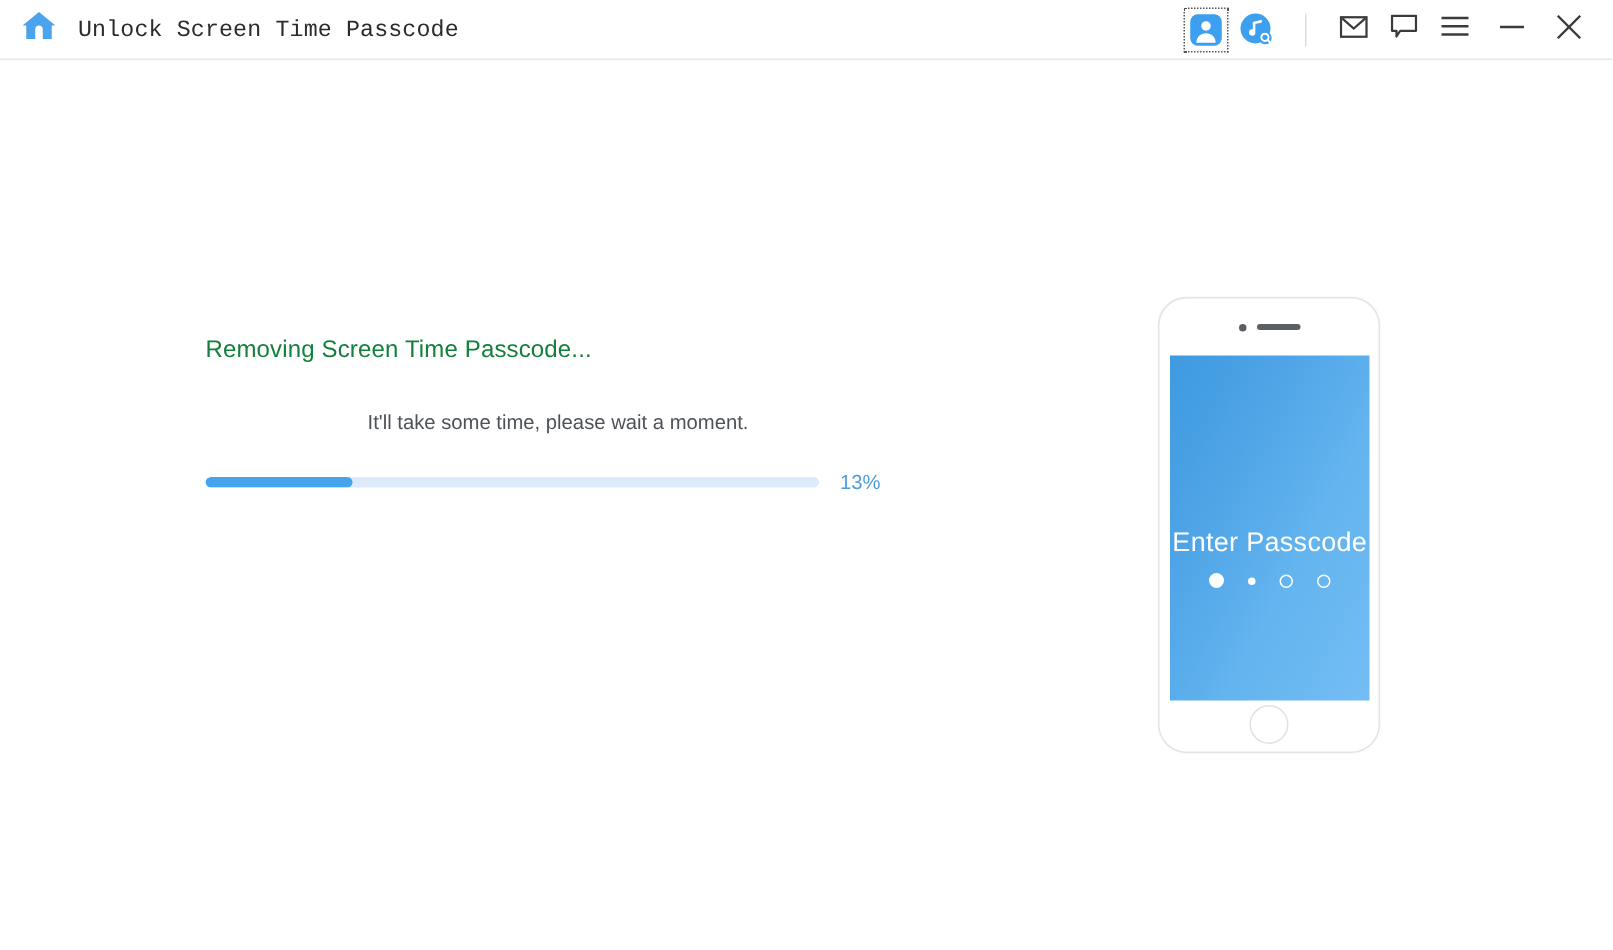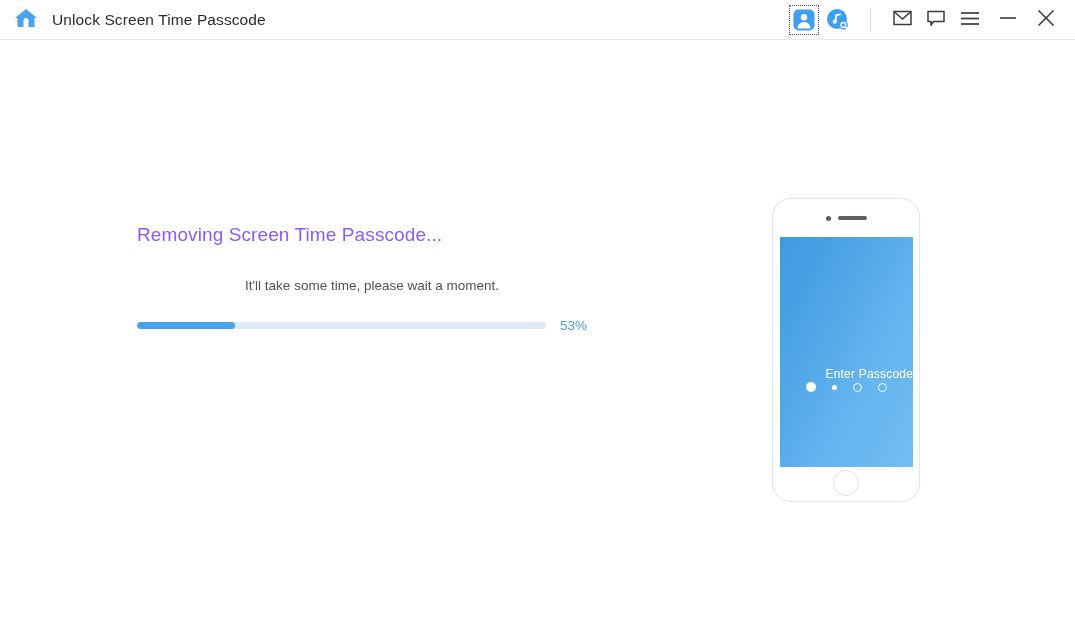--- a/index.html
+++ b/index.html
@@ -43,20 +43,21 @@
     align-items: center;
     justify-content: center;
   }
 
   .app-title {
     margin-left: 11px;
     font-size: 15.5px;
     color: #2b2b2b;
     letter-spacing: 0.1px;
     white-space: nowrap;
+    font-family: Liberation Mono, monospace;
   }
 
   .tb-right {
     position: absolute;
     right: 0; top: 0;
     height: 40px;
     display: flex;
     align-items: center;
   }
 
@@ -110,23 +111,23 @@
   }
 
   .left-pane {
     position: absolute;
     left: 137px;
     top: 184px;
     width: 470px;
   }
 
   .heading {
-    font-size: 19px;
+    font-size: 16px;
     font-weight: 400;
-    color: #8b5cf6;
+    color: #15803d;
     letter-spacing: 0.1px;
     line-height: 1.2;
     white-space: nowrap;
   }
 
   .subtext {
     margin-top: 18px;
     font-size: 13.5px;
     color: #4e5258;
     line-height: 1.55;
@@ -214,25 +215,25 @@
     top: 38px;
     width: 133px;
     height: 230px;
     background: linear-gradient(118deg, #3e9ae0 0%, #4ea4e6 30%, #63b4ef 62%, #74bdf4 100%);
     overflow: hidden;
   }
 
   .screen-label {
     position: absolute;
     left: 0;
-    top: 130px;
+    top: 114px;
     width: 100%;
-    text-align: right;
+    text-align: center;
     color: #ffffff;
-    font-size: 12px;
+    font-size: 18px;
     letter-spacing: 0.2px;
   }
 
   .dots {
     position: absolute;
     left: 0;
     top: 145px;
     width: 100%;
     display: flex;
     align-items: center;
@@ -373,21 +374,21 @@
   <div class="content">
 
     <div class="left-pane">
       <div class="heading">Removing Screen Time Passcode...</div>
       <div class="waittext">It'll take some time, please wait a moment.</div>
 
       <div class="progress-row">
         <div class="progress-track" style="background: rgb(220, 234, 251);">
           <div class="progress-fill" style="width: 24%; background: rgb(70, 163, 238);"></div>
         </div>
-        <div class="progress-label">53%</div>
+        <div class="progress-label">13%</div>
       </div>
     </div>
 
     <div class="phone">
 
       <div class="phone-top">
         <span class="phone-camera"></span>
         <span class="phone-speaker"></span>
       </div>
 

